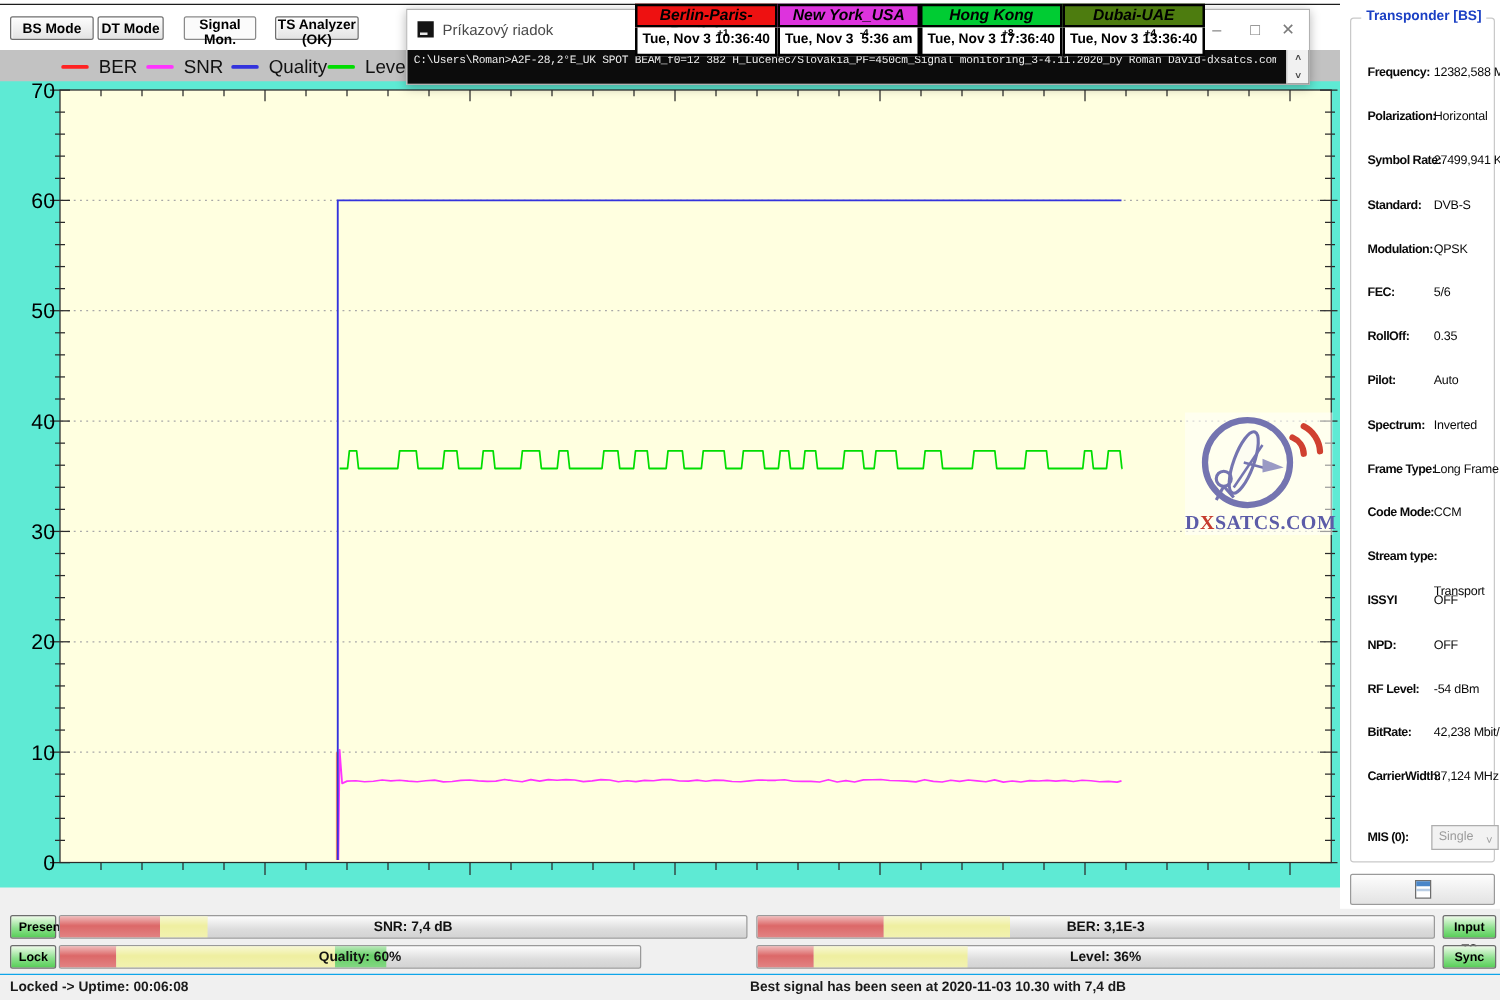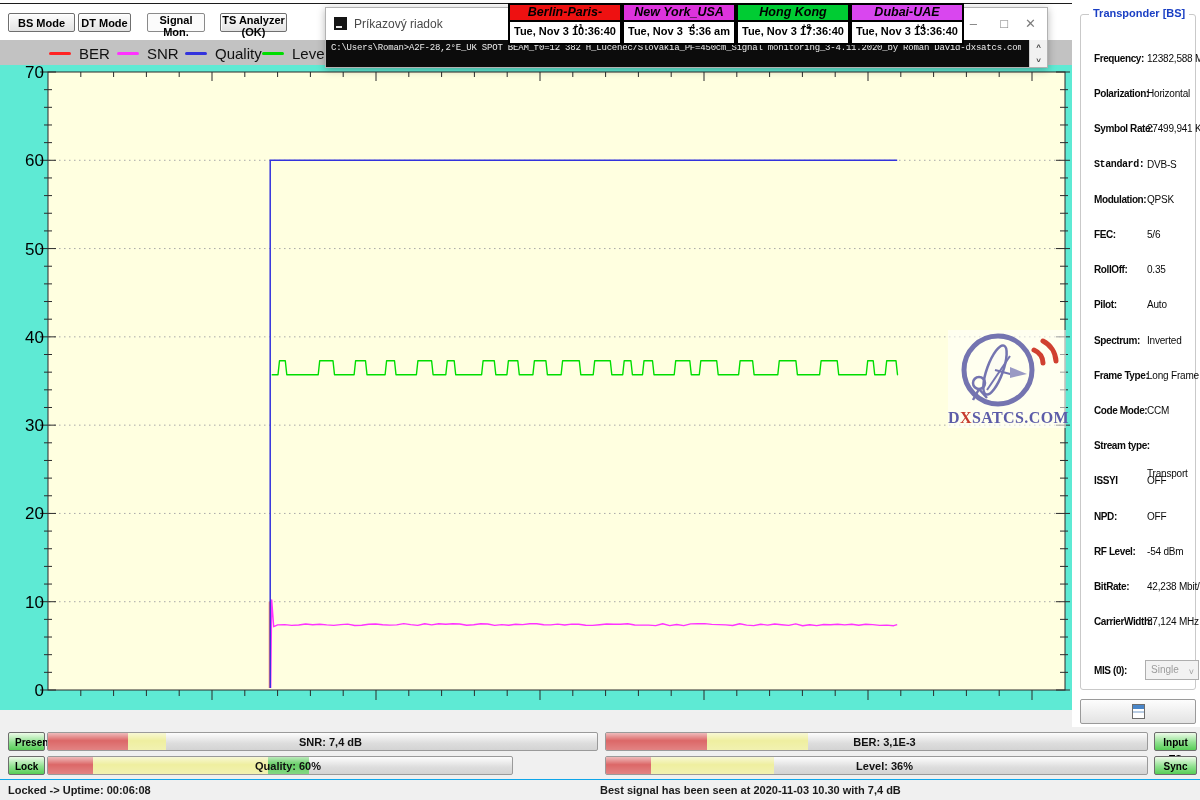--- a/index.html
+++ b/index.html
@@ -328,40 +328,40 @@
       </div>
       <div class="clock">
         <div class="clock-city" style="background: rgb(0, 204, 51);">Hong Kong</div>
         <div class="clock-time">
           <span class="clock-date">Tue, Nov 3</span>
           <span class="clock-offset">+8</span>
           <span class="clock-hhmm">17:36:40</span>
         </div>
       </div>
       <div class="clock">
-        <div class="clock-city" style="background: #d946ef;">Dubai-UAE</div>
+        <div class="clock-city" style="background: #4d7c0f;">Dubai-UAE</div>
         <div class="clock-time">
           <span class="clock-date">Tue, Nov 3</span>
           <span class="clock-offset">+4</span>
           <span class="clock-hhmm">13:36:40</span>
         </div>
       </div>
     </div>
 
   <div id="sidebar">
     <div id="tp-box">
       <div id="tp-title">Transponder [BS]</div>
       <div id="tp-rows">
           <div class="tp-label" style="top: 38px;">Frequency:</div>
           <div class="tp-value" style="top: 38px;">12382,588 MHz</div>
           <div class="tp-label" style="top: 73.2px;">Polarization:</div>
           <div class="tp-value" style="top: 73.2px;">Horizontal</div>
           <div class="tp-label" style="top: 108.4px;">Symbol Rate:</div>
           <div class="tp-value" style="top: 108.4px;">27499,941 KS/s</div>
-          <div class="tp-label" style="top: 143.6px; font-family: Liberation Mono, monospace;">Standard:</div>
+          <div class="tp-label" style="top: 143.6px;">Standard:</div>
           <div class="tp-value" style="top: 143.6px;">DVB-S</div>
           <div class="tp-label" style="top: 178.8px;">Modulation:</div>
           <div class="tp-value" style="top: 178.8px;">QPSK</div>
           <div class="tp-label" style="top: 214px;">FEC:</div>
           <div class="tp-value" style="top: 214px;">5/6</div>
           <div class="tp-label" style="top: 249.2px;">RollOff:</div>
           <div class="tp-value" style="top: 249.2px;">0.35</div>
           <div class="tp-label" style="top: 284.4px;">Pilot:</div>
           <div class="tp-value" style="top: 284.4px;">Auto</div>
           <div class="tp-label" style="top: 319.6px;">Spectrum:</div>

